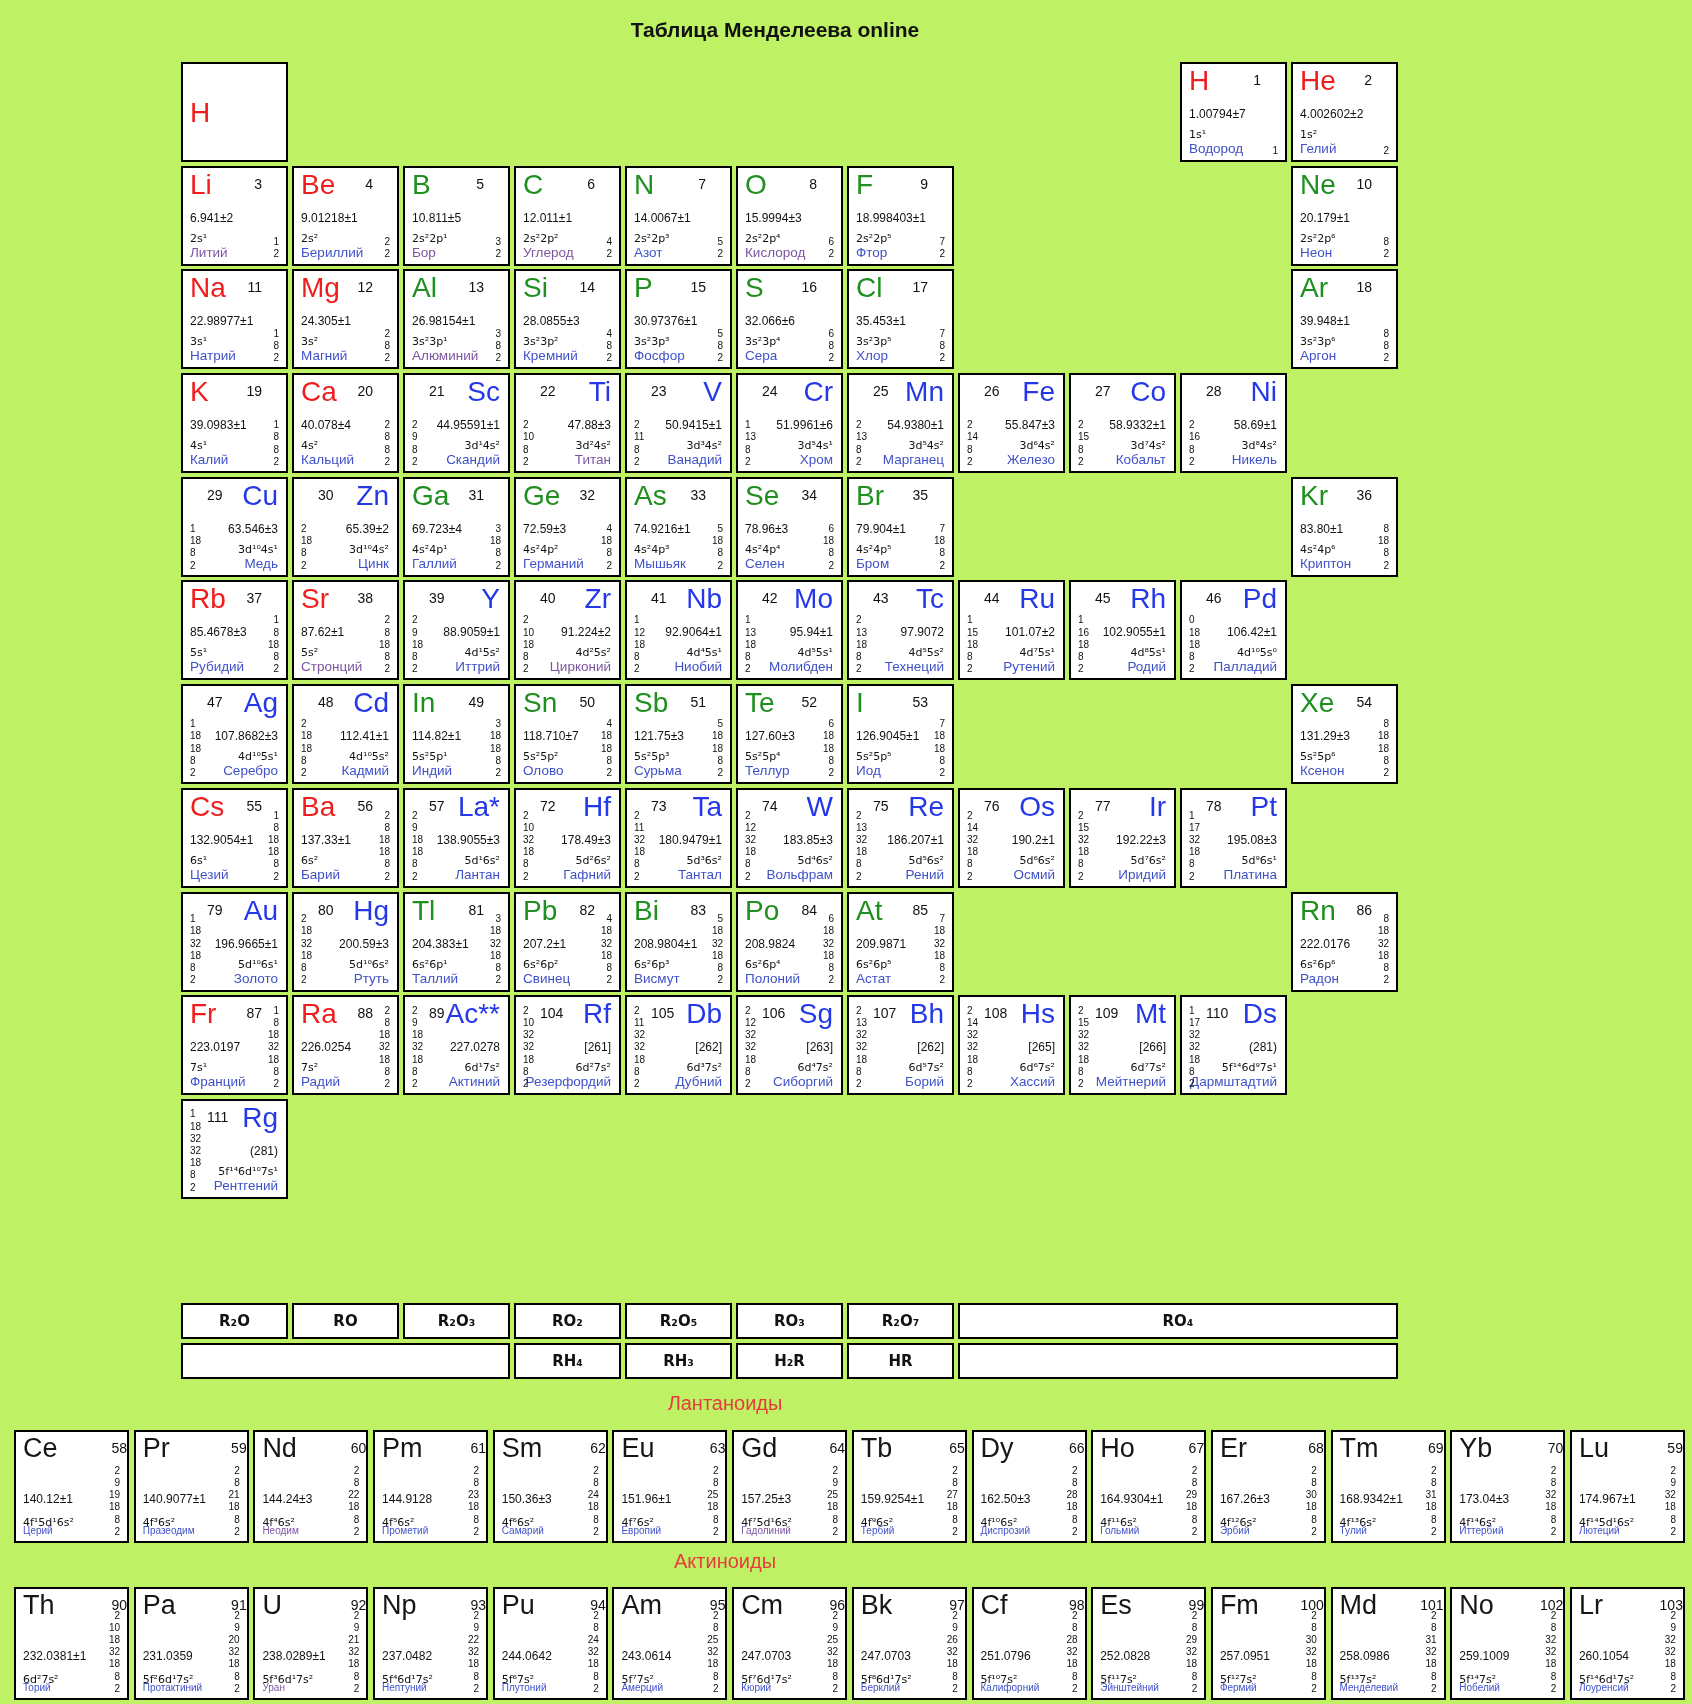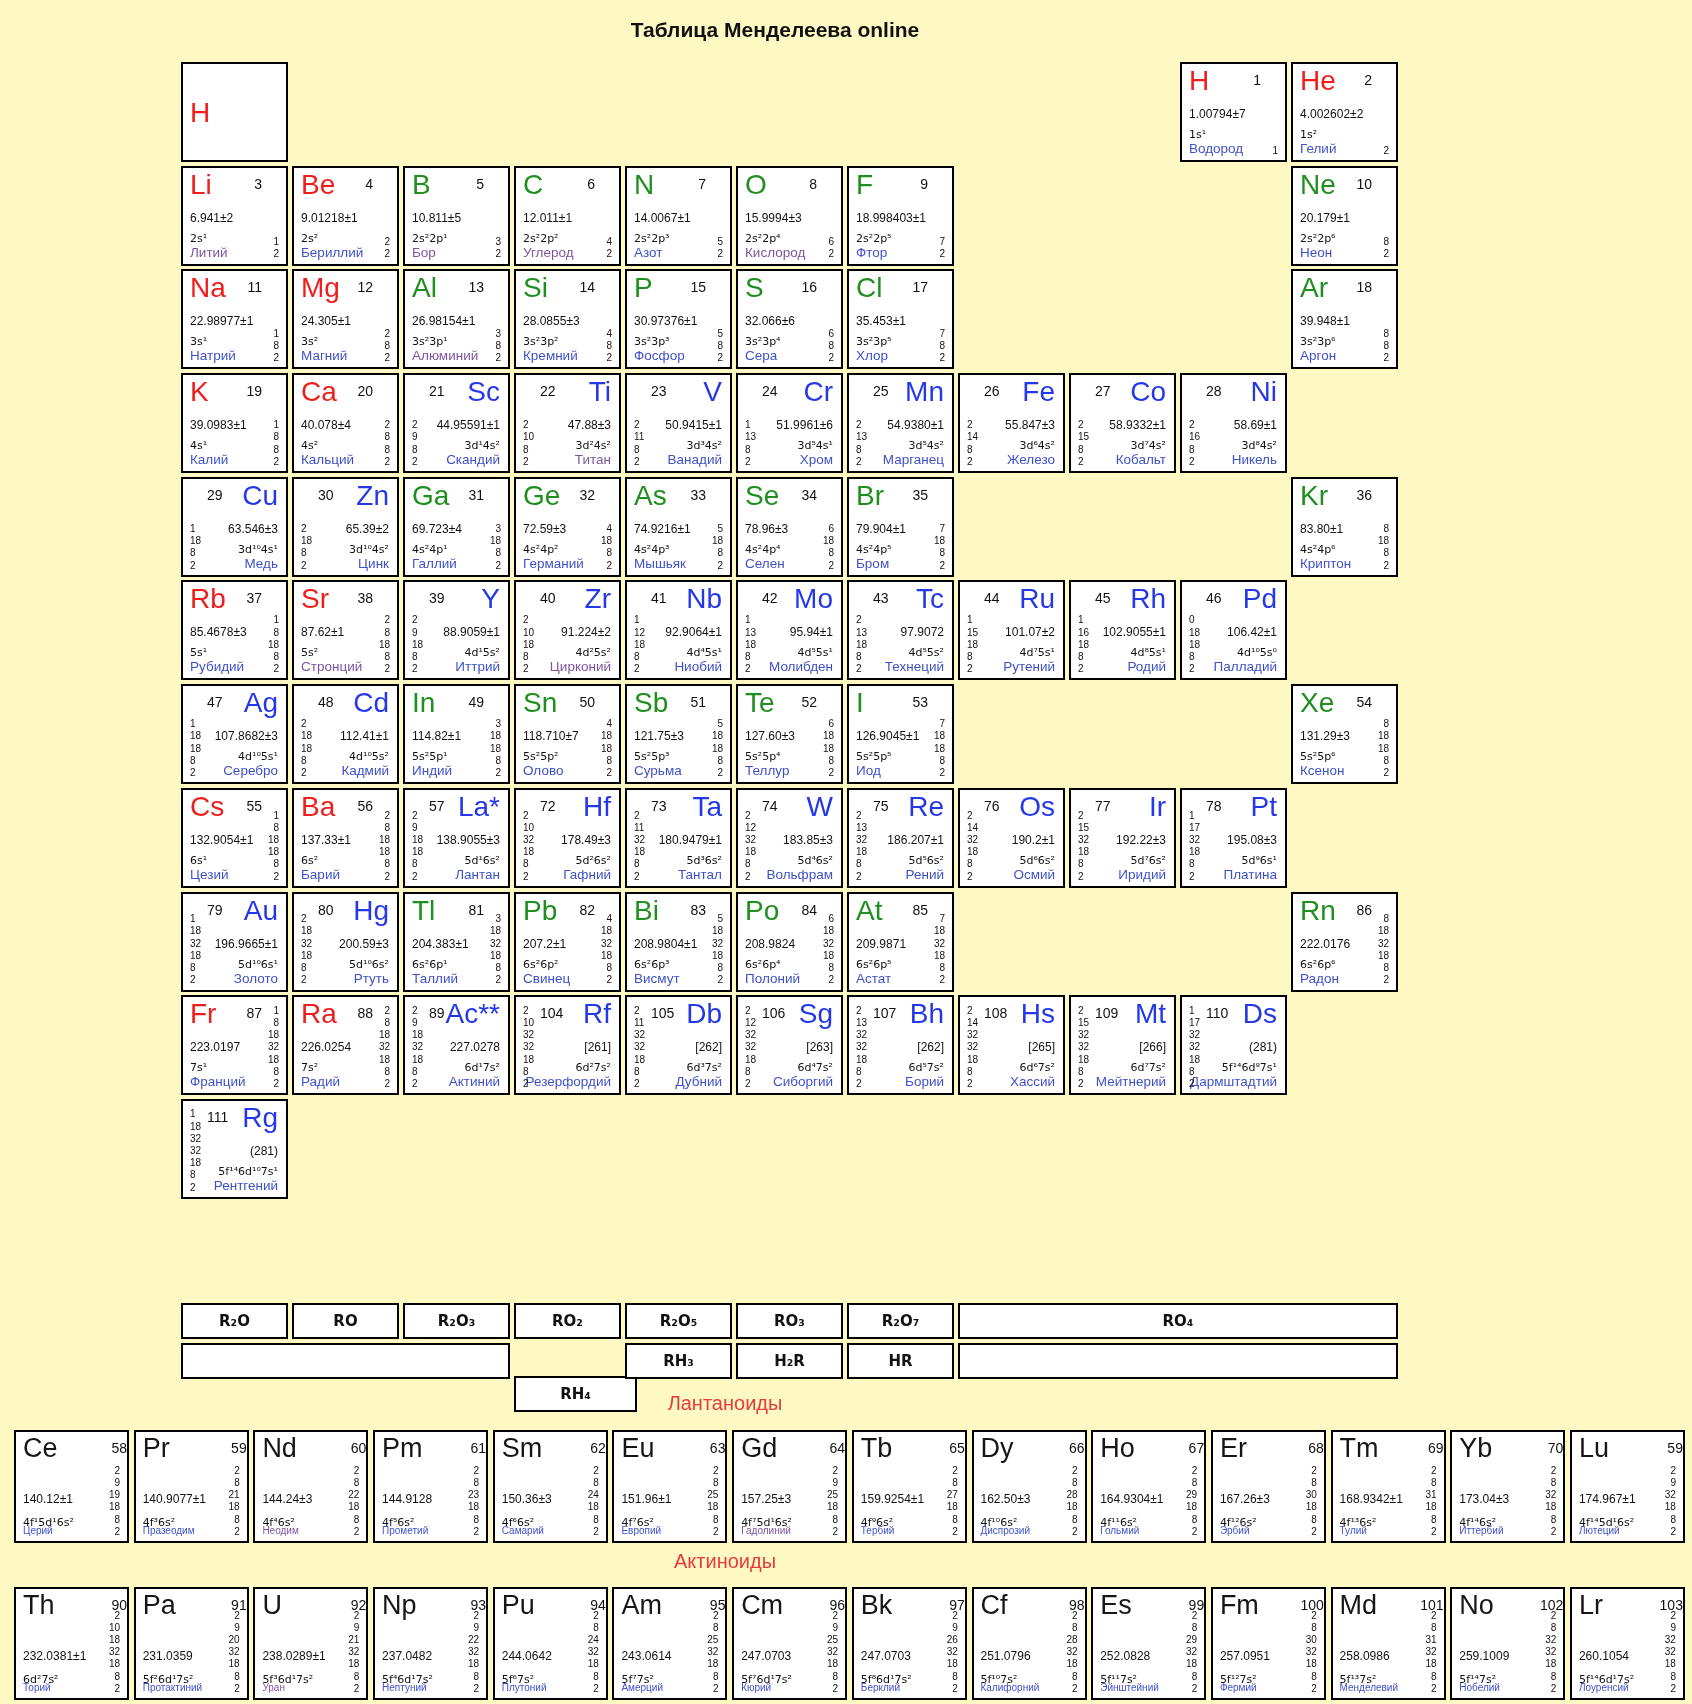--- a/index.html
+++ b/index.html
@@ -1,16 +1,16 @@
 <!DOCTYPE html>
 <html style="--c-sblock: #f01d1d; --c-pblock: #1f8f1f; --c-dblock: #2438e8; --c-fblock: #161616; --c-link: #3f51c8; --c-visited: #7d54a0; --c-series: #e83b3b;"><head>
 <meta charset="utf-8">
 <style>
   html,body{margin:0;padding:0;background:#fff;}
-  .page{position:relative;width:1692px;height:1704px;background:#fef9c3;overflow:hidden;
+  .page{position:relative;width:1692px;height:1704px;background:#bef264;overflow:hidden;
         font-family:"Liberation Sans",sans-serif;color:#111;}
   .title{position:absolute;top:18px;left:0;width:1550px;text-align:center;margin:0;
          font-size:21px;font-weight:700;color:#111;}
   .grid{position:absolute;}
   .main{left:181px;top:62px;display:grid;grid-template-columns:repeat(11,107px);
         grid-auto-rows:100px;gap:3.7px 4px;}
   .fgrid{display:grid;grid-template-columns:repeat(14,115px);grid-auto-rows:113px;gap:4px 4.7px;}
   #lan-grid{left:14px;top:1430px;}
   #act-grid{left:14px;top:1587px;}
   .series-label{position:absolute;left:0;width:1450px;text-align:center;
@@ -1637,18 +1637,18 @@
     </div>
 <div class="fbox" style="left: 181px; top: 1303px; width: 107px;">R₂O</div>
     <div class="fbox" style="left: 292px; top: 1303px; width: 107px;">RO</div>
     <div class="fbox" style="left: 403px; top: 1303px; width: 107px;">R₂O₃</div>
     <div class="fbox" style="left: 514px; top: 1303px; width: 107px;">RO₂</div>
     <div class="fbox" style="left: 625px; top: 1303px; width: 107px;">R₂O₅</div>
     <div class="fbox" style="left: 736px; top: 1303px; width: 107px;">RO₃</div>
     <div class="fbox" style="left: 847px; top: 1303px; width: 107px;">R₂O₇</div>
     <div class="fbox" style="left: 958px; top: 1303px; width: 440px;">RO₄</div>
     <div class="fbox" style="left: 181px; top: 1343px; width: 329px;"></div>
-    <div class="fbox" style="left: 514px; top: 1343px; width: 123px; margin-top: 33px;">RH₄</div>
+    <div class="fbox" style="left: 514px; top: 1343px; width: 107px;">RH₄</div>
     <div class="fbox" style="left: 625px; top: 1343px; width: 107px;">RH₃</div>
     <div class="fbox" style="left: 736px; top: 1343px; width: 107px;">H₂R</div>
     <div class="fbox" style="left: 847px; top: 1343px; width: 107px;">HR</div>
     <div class="fbox" style="left: 958px; top: 1343px; width: 440px;"></div>
   </div>
 
 </body></html>

